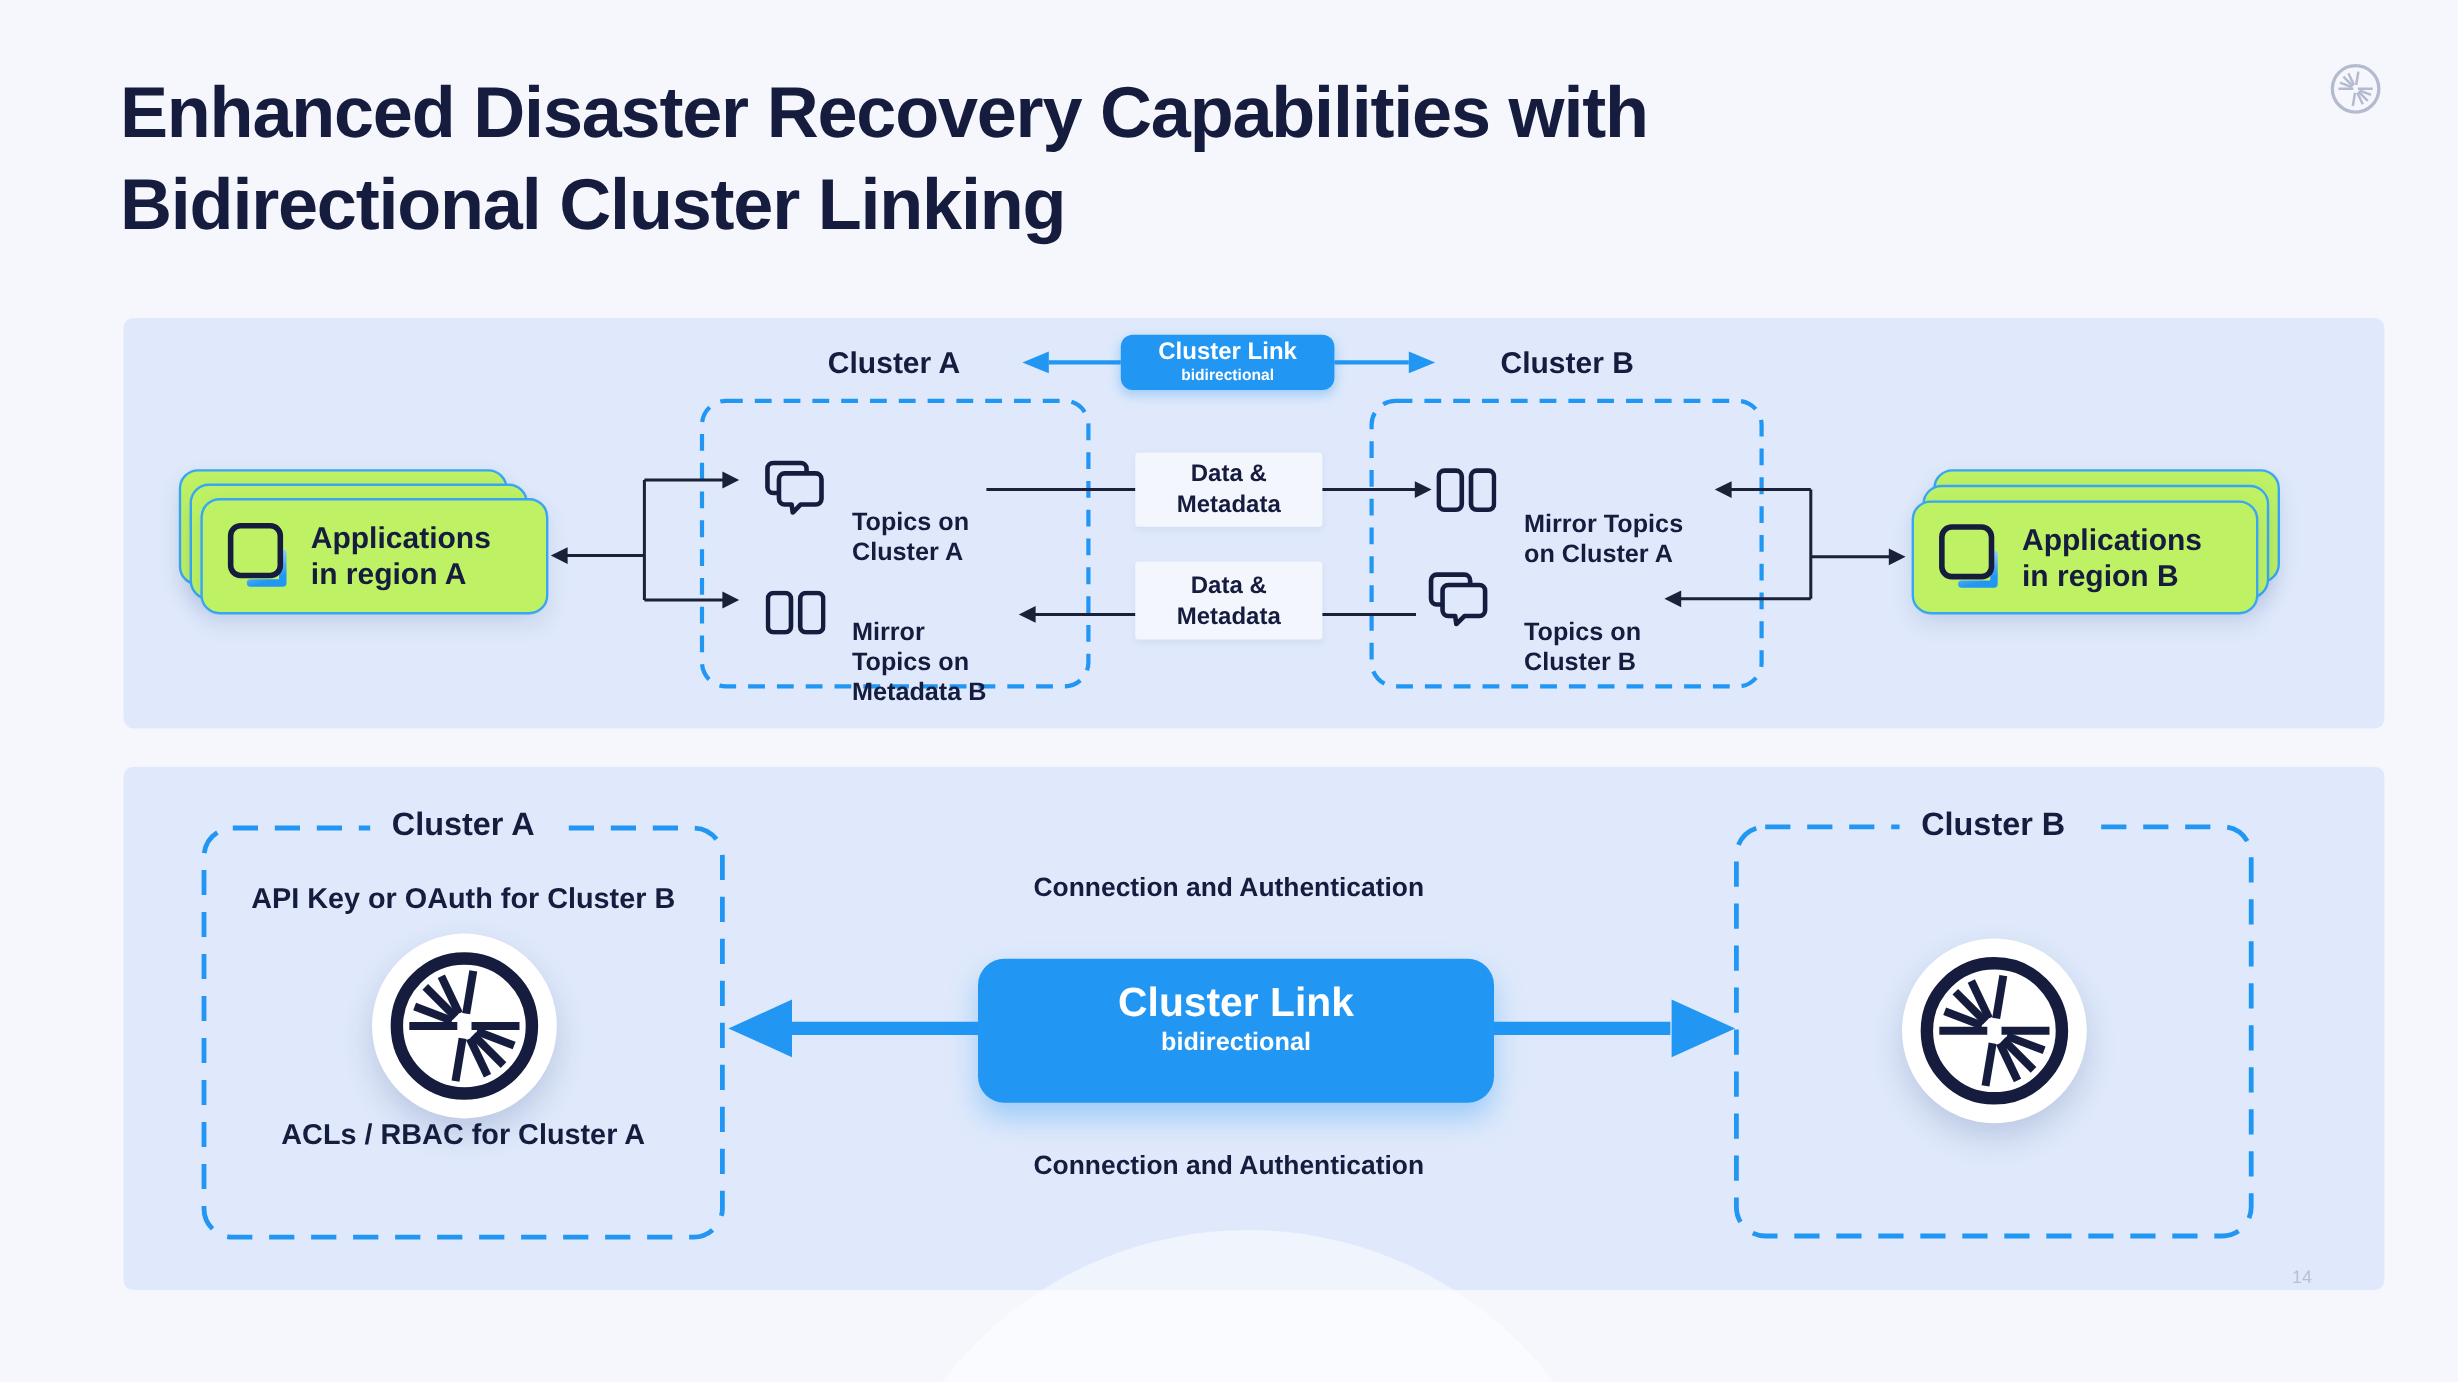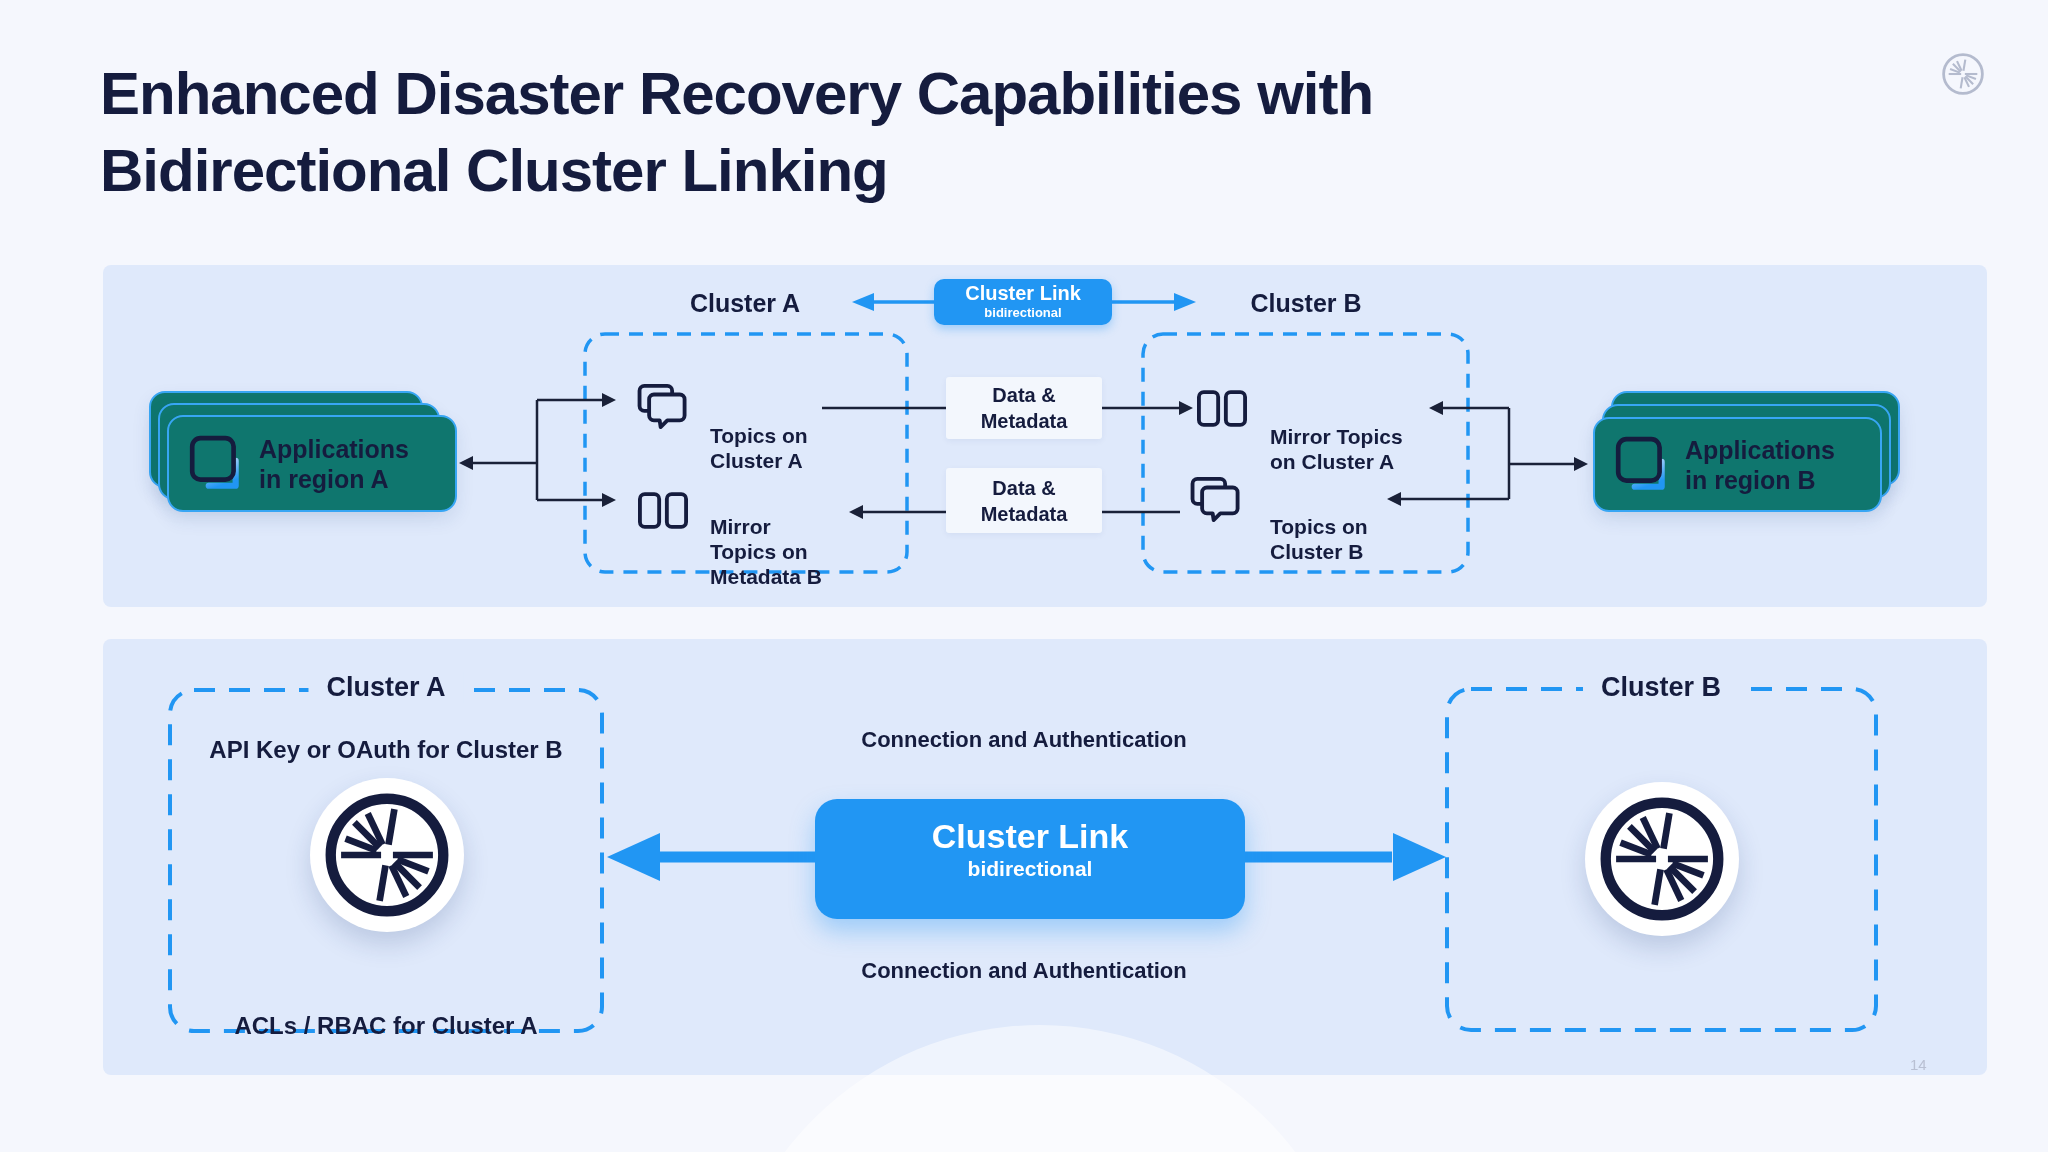--- a/index.html
+++ b/index.html
@@ -22,21 +22,21 @@
   .panel{background:var(--panel-bg);border-radius:8px;}
   .watermark{background:#fff;opacity:.5;border-radius:50%;pointer-events:none;}
   .cluster-label{font-size:25px;font-weight:700;text-align:center;color:var(--navy);}
   .badge{
     background:var(--accent);border-radius:10px;color:#fff;text-align:center;
     box-shadow:0 4px 10px rgba(33,150,243,.35);
   }
   .badge .t1{font-size:20px;font-weight:700;line-height:24px;margin-top:2px;}
   .badge .t2{font-size:13px;font-weight:700;line-height:16px;}
   .card{
-    background:#0f766e;border:2.5px solid var(--card-border);border-radius:16px;
+    background:#bef264;border:2.5px solid var(--card-border);border-radius:16px;
     box-shadow:0 8px 18px rgba(23,56,120,.10);
   }
   .card-text{font-size:25px;font-weight:700;line-height:30px;white-space:pre-line;color:var(--navy);}
   .topic-text{font-size:21px;font-weight:700;line-height:25px;white-space:pre-line;color:var(--navy);margin-top:40px;}
   .data-box{
     background:var(--data-box-bg);border-radius:3px;display:flex;align-items:center;justify-content:center;
     text-align:center;font-size:20px;font-weight:700;line-height:26px;white-space:pre-line;
     box-shadow:0 2px 6px rgba(23,56,120,.06);color:var(--navy);
   }
   .b-title{
@@ -277,21 +277,21 @@
         <line x1="-4" y1="0" x2="-31" y2="0"></line>
         <line x1="1" y1="-7" x2="5" y2="-31"></line>
         <line x1="-5" y1="-5" x2="-22" y2="-22"></line>
         <line x1="-3" y1="-7" x2="-13" y2="-28"></line>
         <line x1="-7" y1="-3" x2="-28" y2="-11"></line>
       </g>
       <use href="#burstA" transform="rotate(180)"></use>
     </svg>
   </div>
 
-  <div class="abs b-text" style="left:386px;top:1012px;">ACLs / RBAC for Cluster A</div>
+  <div class="abs b-text" style="left:386px;top:932px;">ACLs / RBAC for Cluster A</div>
 
   <div class="abs conn-label" style="left:1024px;top:727px;">Connection and Authentication</div>
 
   <div class="abs link-box" style="left:815px;top:799px;width:430px;height:120px;">
     <div class="t1">Cluster Link</div>
     <div class="t2">bidirectional</div>
   </div>
 
   <div class="abs conn-label" style="left:1024px;top:958px;">Connection and Authentication</div>
 

